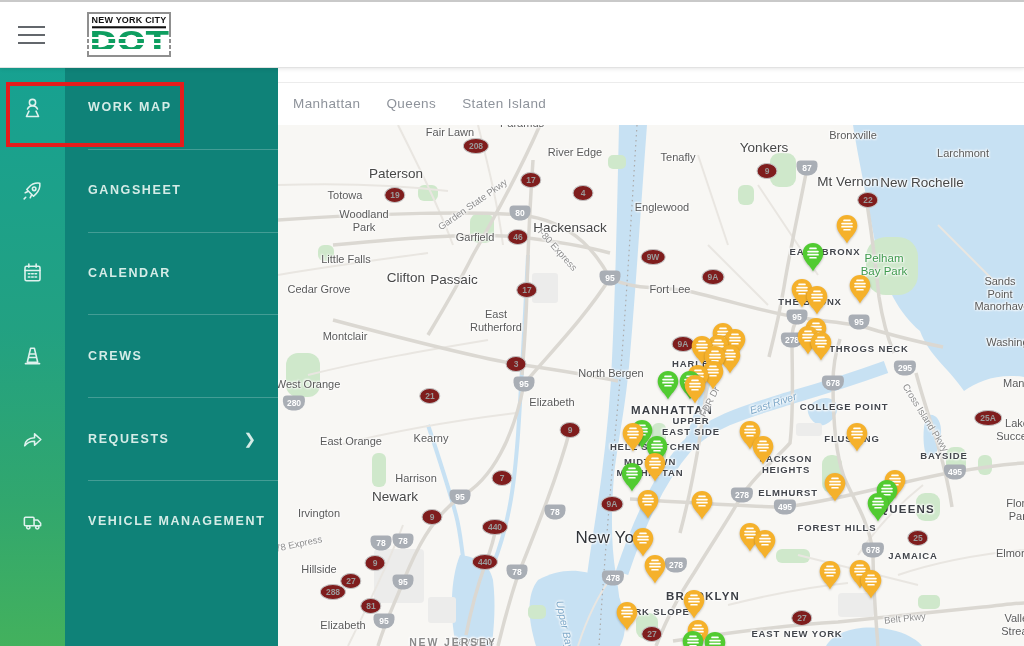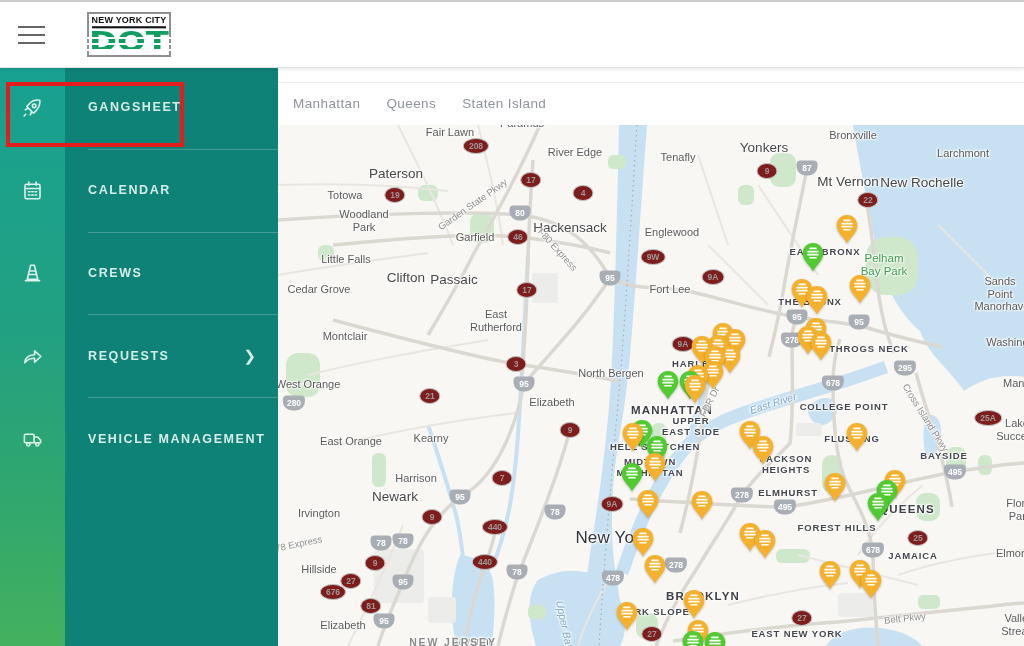--- a/index.html
+++ b/index.html
@@ -178,21 +178,21 @@
   <div>
       <div class="ml t" style="left: 244px; top: -2px; transform: translate(-50%, -50%);">Paramus</div>
       <div class="ml t" style="left: 172px; top: 7px; transform: translate(-50%, -50%);">Fair Lawn</div>
       <div class="ml t" style="left: 297px; top: 27px; transform: translate(-50%, -50%);">River Edge</div>
       <div class="ml lg" style="left: 118px; top: 49px; transform: translate(-50%, -50%);">Paterson</div>
       <div class="ml t" style="left: 67px; top: 70px; transform: translate(-50%, -50%);">Totowa</div>
       <div class="ml t" style="left: 86px; top: 96px; transform: translate(-50%, -50%);">Woodland
 Park</div>
       <div class="ml t" style="left: 197px; top: 112px; transform: translate(-50%, -50%);">Garfield</div>
       <div class="ml lg" style="left: 292px; top: 103px; transform: translate(-50%, -50%);">Hackensack</div>
-      <div class="ml t" style="left: 384px; top: 107px; transform: translate(-50%, -50%); margin-left: 10px;">Englewood</div>
+      <div class="ml t" style="left: 384px; top: 82px; transform: translate(-50%, -50%);">Englewood</div>
       <div class="ml t" style="left: 68px; top: 134px; transform: translate(-50%, -50%);">Little Falls</div>
       <div class="ml lg" style="left: 128px; top: 153px; transform: translate(-50%, -50%);">Clifton</div>
       <div class="ml lg" style="left: 176px; top: 155px; transform: translate(-50%, -50%);">Passaic</div>
       <div class="ml t" style="left: 41px; top: 164px; transform: translate(-50%, -50%);">Cedar Grove</div>
       <div class="ml t" style="left: 218px; top: 196px; transform: translate(-50%, -50%);">East
 Rutherford</div>
       <div class="ml t" style="left: 67px; top: 211px; transform: translate(-50%, -50%);">Montclair</div>
       <div class="ml t" style="left: 392px; top: 164px; transform: translate(-50%, -50%);">Fort Lee</div>
       <div class="ml t" style="left: 333px; top: 248px; transform: translate(-50%, -50%);">North Bergen</div>
       <div class="ml t" style="left: 274px; top: 277px; transform: translate(-50%, -50%);">Elizabeth</div>
@@ -294,21 +294,21 @@
       <span class="shd s" style="left: 590px; top: 75px;">22</span>
       <span class="shd s" style="left: 249px; top: 165px;">17</span>
       <span class="shd s" style="left: 238px; top: 239px;">3</span>
       <span class="shd s" style="left: 152px; top: 271px;">21</span>
       <span class="shd s" style="left: 224px; top: 353px;">7</span>
       <span class="shd s" style="left: 217px; top: 402px;">440</span>
       <span class="shd s" style="left: 207px; top: 437px;">440</span>
       <span class="shd s" style="left: 73px; top: 456px;">27</span>
       <span class="shd s" style="left: 374px; top: 509px;">27</span>
       <span class="shd s" style="left: 524px; top: 493px;">27</span>
-      <span class="shd s" style="left: 55px; top: 467px;">676</span>
+      <span class="shd s" style="left: 55px; top: 467px;">288</span>
       <span class="shd s" style="left: 93px; top: 481px;">81</span>
       <span class="shd s" style="left: 710px; top: 293px;">25A</span>
       <span class="shd s" style="left: 640px; top: 413px;">25</span>
     </div>
   <div>
       <svg viewBox="0 0 23 31" class="pin y" style="left: 569px; top: 102px;">
         <path class="bg" d="M11.5 1 C5.6 1 1.2 5.6 1.2 11.4 C1.2 15.9 4.6 20.2 7.5 23.6 C9.4 25.9 10.6 27.7 11.5 29.6 C12.4 27.7 13.6 25.9 15.5 23.6 C18.4 20.2 21.8 15.9 21.8 11.4 C21.8 5.6 17.4 1 11.5 1 Z"></path>
         <g fill="#fff">
           <rect x="7.7" y="5.6" width="7.6" height="1.7" rx=".85"></rect>
           <rect x="5.7" y="8.7" width="11.6" height="1.7" rx=".85"></rect>
@@ -711,20 +711,30 @@
           <rect x="5.7" y="11.8" width="11.6" height="1.7" rx=".85"></rect>
           <rect x="7.7" y="14.9" width="7.6" height="1.7" rx=".85"></rect>
         </g>
       </svg>
     </div>
 </div>
 
 <nav class="sidebar">
   <div class="strip"></div>
   <div class="menu">
+      <div class="mi">
+        <span class="ic">
+          <svg viewBox="0 0 24 24">
+            <circle cx="12" cy="7.2" r="3"></circle>
+            <path d="M7.2,13.5 C8.2,11.2 10,10.4 12,10.4 C14,10.4 15.8,11.2 16.8,13.5"></path>
+            <path d="M8.6,15.5 L6.2,20.6 H17.8 L15.4,15.5"></path>
+          </svg>
+        </span>
+        <span class="lb">WORK MAP</span>
+      </div>
       <div class="mi">
         <span class="ic">
           <svg viewBox="0 0 24 24">
             <path d="M19,5 C15,4.5 11,6 8.7,8.7 L6.5,11 L13,17.5 L15.3,15.3 C18,12.6 19.5,9 19,5 Z"></path>
             <circle cx="13.6" cy="10.4" r="1.7"></circle>
             <path d="M7.5,13 L5,14.2 M11,16.5 L9.8,19 M5.5,18.5 L4,20"></path>
           </svg>
         </span>
         <span class="lb">GANGSHEET</span>
       </div>

